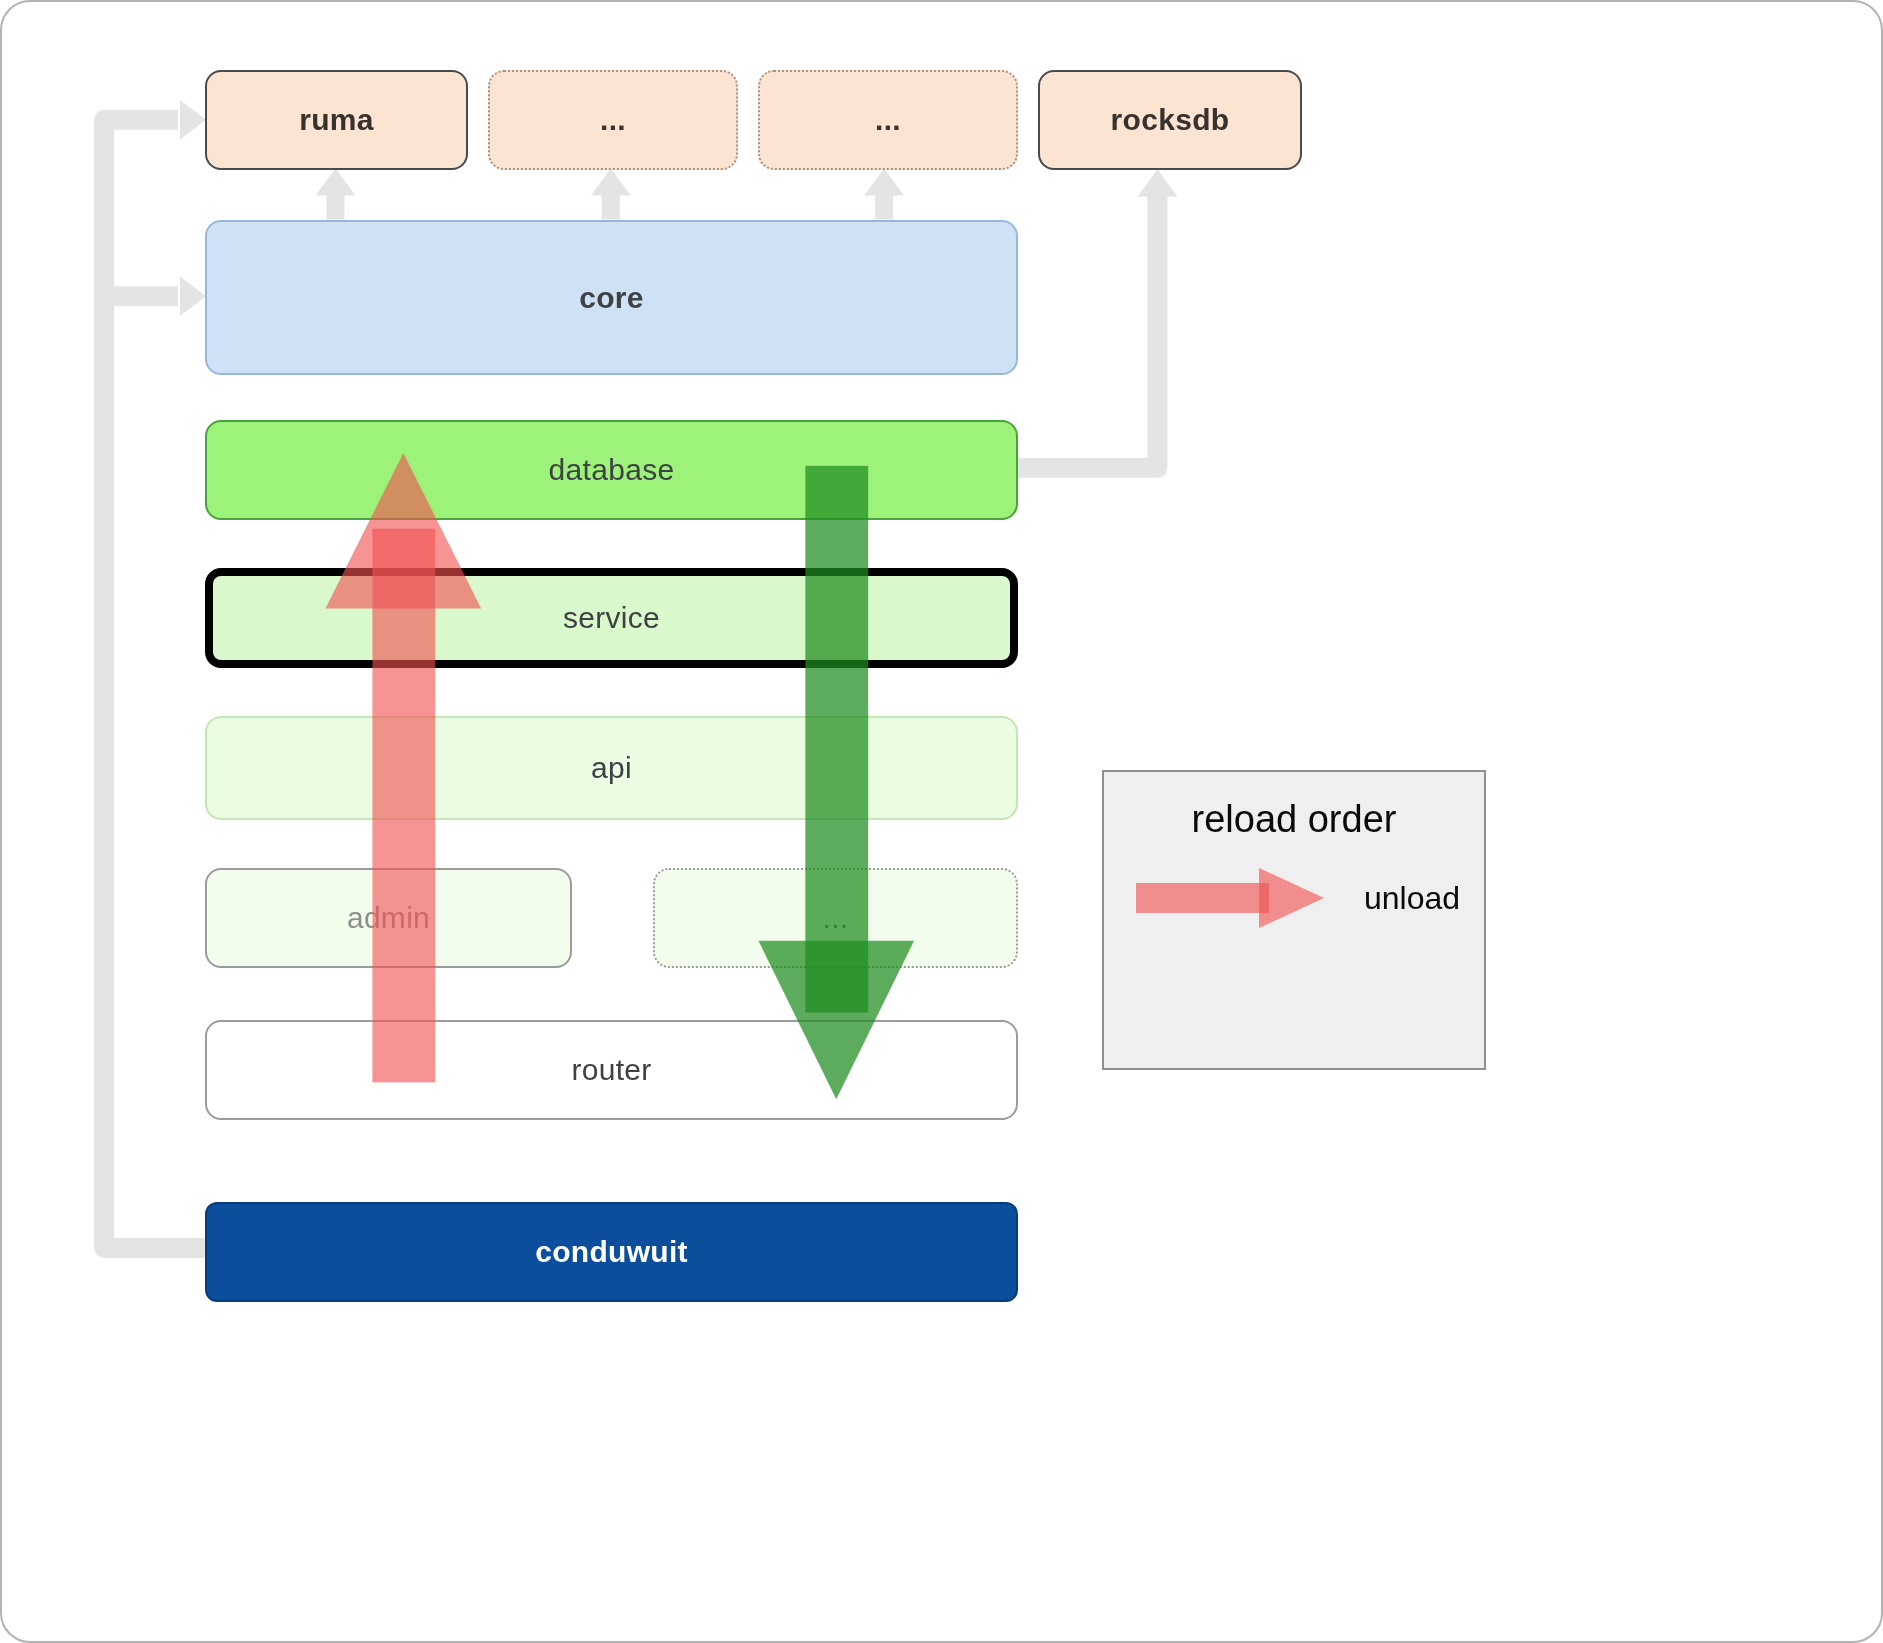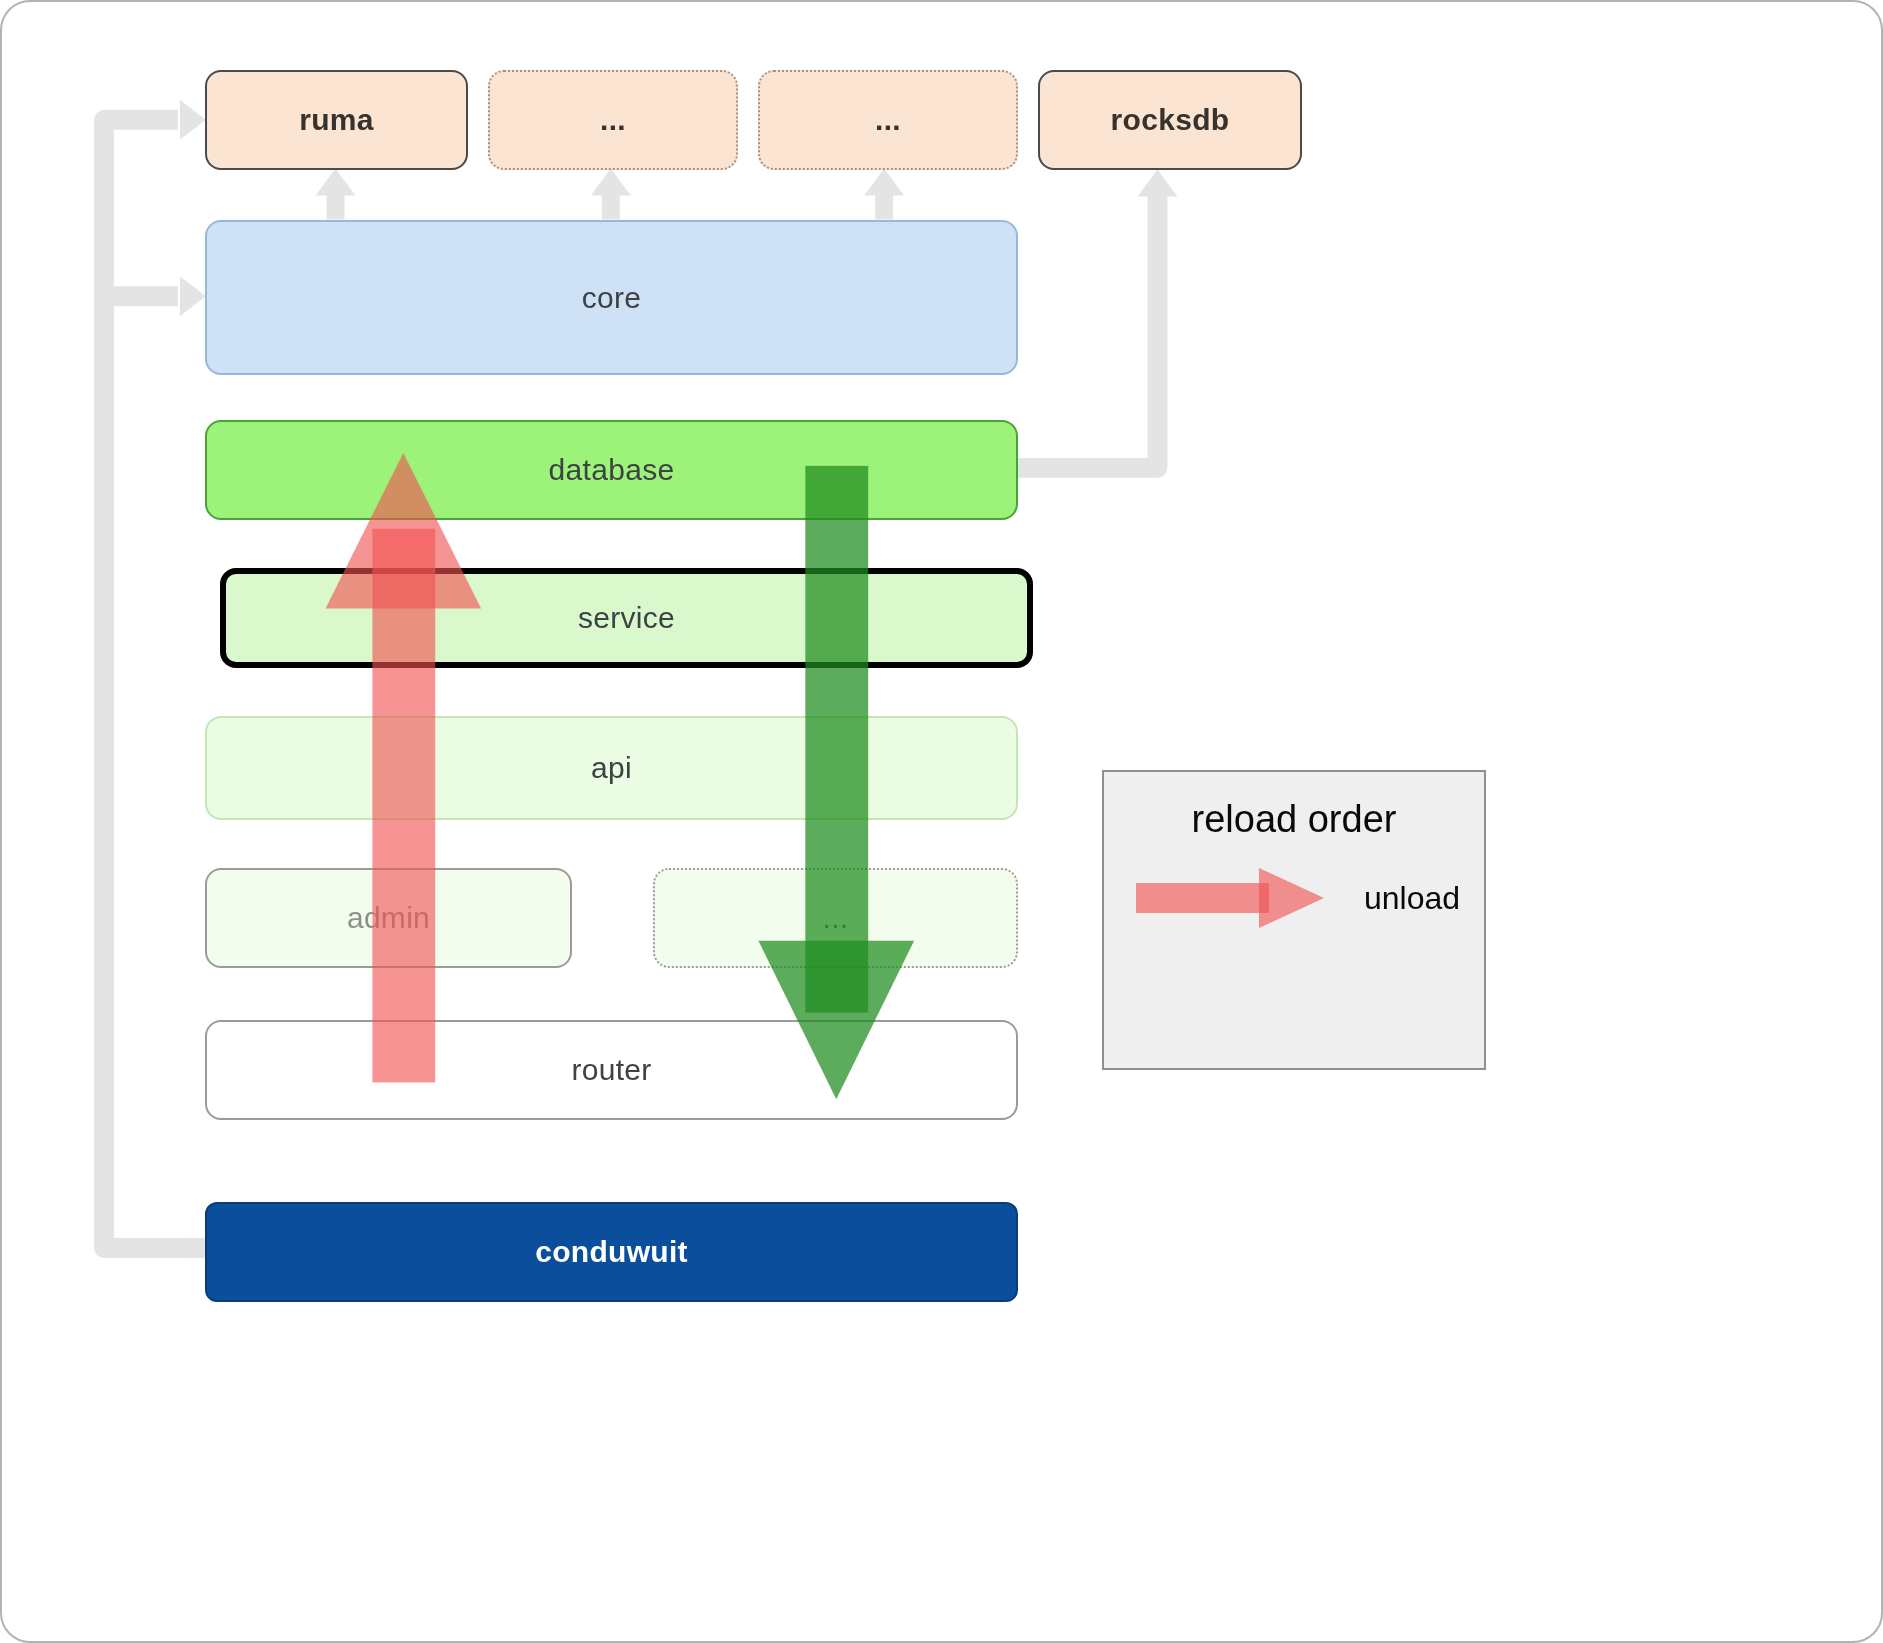--- a/index.html
+++ b/index.html
@@ -21,23 +21,23 @@
     border-radius:16px;
     font-size:30px;
     color:#3f4245;
     letter-spacing:0.3px;
   }
   .dep{font-weight:600;color:#37322e;text-align:center;}
   .n-ruma{left:203px;top:68px;width:263px;height:100px;background:#fce4d2;border:2px solid #4a4a4a;}
   .n-dep2{left:486px;top:68px;width:250px;height:100px;background:#fce4d2;border:2px dotted #a8927e;}
   .n-dep3{left:756px;top:68px;width:260px;height:100px;background:#fce4d2;border:2px dotted #a8927e;}
   .n-rocksdb{left:1036px;top:68px;width:264px;height:100px;background:#fce4d2;border:2px solid #4a4a4a;}
-  .n-core{left:203px;top:218px;width:813px;height:155px;background:#cfe2f5;border:2px solid #97b8da;}
+  .n-core{left:203px;top:218px;width:813px;height:155px;background:#cfe2f5;border:2px solid #97b8da;font-weight:bold;}
   .n-database{left:203px;top:418px;width:813px;height:100px;background:#9df279;border:2px solid #49a23c;align-items:center;}
-  .n-service{left:203px;top:566px;width:813px;height:100px;background:#d9f8cc;border:6px solid #000000;margin-left:15px;}
+  .n-service{left:203px;top:566px;width:813px;height:100px;background:#d9f8cc;border:8px solid #000000;}
   .n-api{left:203px;top:714px;width:813px;height:104px;background:#eafce2;border:2px solid #c4e6b4;}
   .n-admin{left:203px;top:866px;width:367px;height:100px;background:#f2fdee;border:2px solid #9b9b9b;color:#8f8f8f;}
   .n-more{left:651px;top:866px;width:365px;height:100px;background:#f2fdee;border:2px dotted #9b9b9b;color:#5d6b5d;}
   .n-router{left:203px;top:1018px;width:813px;height:100px;background:#ffffff;border:2px solid #9b9b9b;}
   .n-conduwuit{left:203px;top:1200px;width:813px;height:100px;background:#0b4e9b;border:2px solid #093d77;color:#ffffff;font-weight:bold;border-radius:12px;}
 
   .legend{
     position:absolute;
     left:1100px;top:768px;width:384px;height:300px;
     box-sizing:border-box;

